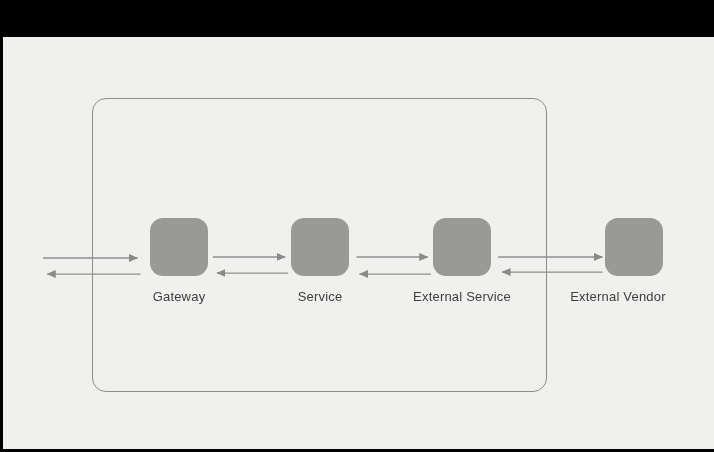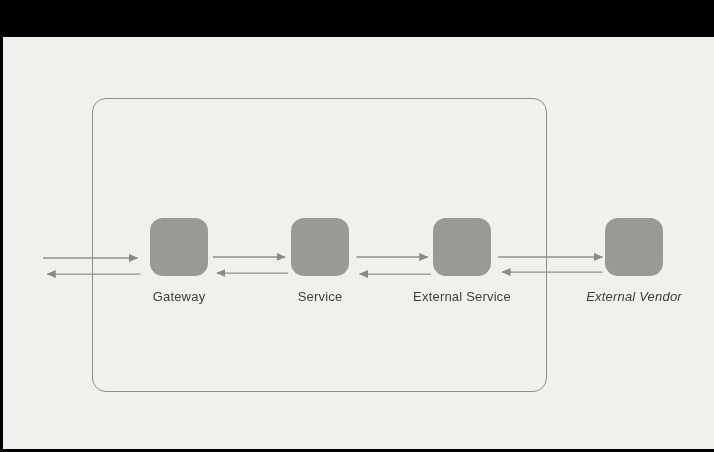--- a/index.html
+++ b/index.html
@@ -75,21 +75,21 @@
     <div class="boundary" style="left:89px; top:61px;"></div>
 
     <div class="node node-gateway" style="left:147px; top:181px;"></div>
     <div class="node node-service" style="left:288px; top:181px;"></div>
     <div class="node node-external-service" style="left:430px; top:181px;"></div>
     <div class="node node-external-vendor" style="left:602px; top:181px;"></div>
 
     <div class="node-label label-gateway" style="left:96px; top:253px;">Gateway</div>
     <div class="node-label label-service" style="left:237px; top:253px;">Service</div>
     <div class="node-label label-external-service" style="left:379px; top:253px;">External Service</div>
-    <div class="node-label label-external-vendor" style="left:551px; top:253px;font-style:italic;">External Vendor</div>
+    <div class="node-label label-external-vendor" style="left:535px; top:253px;">External Vendor</div>
 
     <svg class="arrows" viewBox="3 37 711 412">
       <defs>
         <marker id="ah" markerWidth="10" markerHeight="9" refX="8.5" refY="4" orient="auto" markerUnits="userSpaceOnUse">
           <path d="M0,0 L9,4 L0,8 z" fill="#8a8a8a"></path>
         </marker>
       </defs>
 
       <line x1="43" y1="238" x2="137" y2="238" stroke="#8f8f8f" stroke-width="1.3" marker-end="url(#ah)"></line>
       <line x1="140" y1="254" x2="47" y2="254" stroke="#8f8f8f" stroke-width="1.3" marker-end="url(#ah)"></line>

